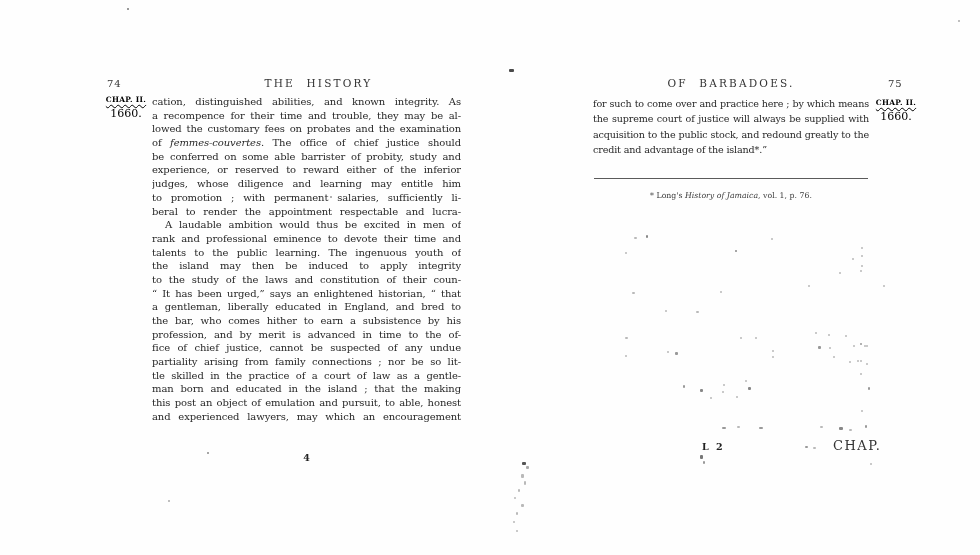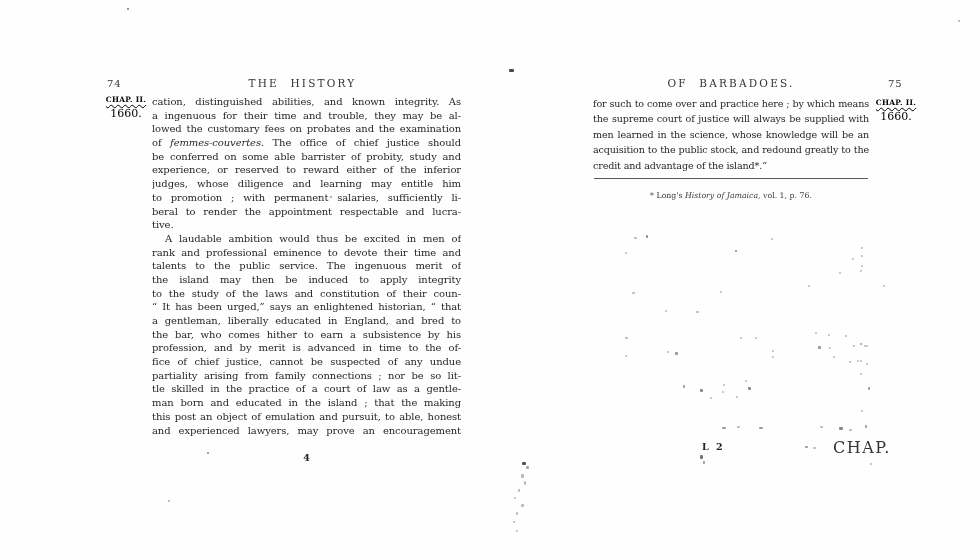--- a/index.html
+++ b/index.html
@@ -28,82 +28,80 @@
   .body-right .tline{line-height:15.45px;height:15.45px;}
   .tline.plain{text-align-last:left;}
   .tline.indent{text-indent:13px;}
   i{font-style:italic;}
   
   .footnote-rule{height:1px;background:#5a5a5a;}
   .footnote{font-size:7.8px;text-align:center;color:#3a3a3a;}
   
   .sig{font-size:9.5px;font-weight:bold;color:#222;}
   .sig-center{text-align:center;}
-  .catchword{font-size:16px;letter-spacing:1.5px;color:#333;}
+  .catchword{font-size:13px;letter-spacing:1.5px;color:#333;}
   .lsig{letter-spacing:2px;}
   .speck{position:absolute;border-radius:1px;}
 </style>
 </head>
 <body>
 
 <div class="canvas">
 
   <div>
     <span class="abs pagenum" style="left:107px;top:78px;"><span>74</span></span>
-    <div class="abs running-header" style="left:148px;top:77px;width:309px;"><span>THE HISTORY</span></div>
+    <div class="abs running-header" style="left:164px;top:77px;width:309px;"><span>THE HISTORY</span></div>
 
     <div class="abs marginnote" style="left:101px;top:95px;width:50px;">
       <span class="chap"><span>CHAP. II.</span></span>
       <span class="year"><span>1660.</span></span>
     </div>
 
     <div class="abs body body-left" style="left:152px;top:95px;width:309px;">
         <div class="tline"><span>cation, distinguished abilities, and known integrity. As</span></div>
-        <div class="tline"><span>a ingenuous for their time and trouble, they may be al-</span></div>
+        <div class="tline"><span>a recompence for their time and trouble, they may be al-</span></div>
         <div class="tline"><span>lowed the customary fees on probates and the examination</span></div>
         <div class="tline"><span>of </span><i>femmes-couvertes</i><span>. The office of chief justice should</span></div>
         <div class="tline"><span>be conferred on some able barrister of probity, study and</span></div>
         <div class="tline"><span>experience, or reserved to reward either of the inferior</span></div>
         <div class="tline"><span>judges, whose diligence and learning may entitle him</span></div>
         <div class="tline"><span>to promotion ; with permanent salaries, sufficiently li-</span></div>
         <div class="tline"><span>beral to render the appointment respectable and lucra-</span></div>
-        <div class="tline plain"><span>tive.</span></div>
         <div class="tline indent"><span>A laudable ambition would thus be excited in men of</span></div>
         <div class="tline"><span>rank and professional eminence to devote their time and</span></div>
-        <div class="tline"><span>talents to the public service. The ingenuous merit of</span></div>
+        <div class="tline"><span>talents to the public learning. The ingenuous youth of</span></div>
         <div class="tline"><span>the island may then be induced to apply integrity</span></div>
         <div class="tline"><span>to the study of the laws and constitution of their coun-</span></div>
         <div class="tline"><span>“ It has been urged,” says an enlightened historian, “ that</span></div>
         <div class="tline"><span>a gentleman, liberally educated in England, and bred to</span></div>
         <div class="tline"><span>the bar, who comes hither to earn a subsistence by his</span></div>
         <div class="tline"><span>profession, and by merit is advanced in time to the of-</span></div>
         <div class="tline"><span>fice of chief justice, cannot be suspected of any undue</span></div>
         <div class="tline"><span>partiality arising from family connections ; nor be so lit-</span></div>
         <div class="tline"><span>tle skilled in the practice of a court of law as a gentle-</span></div>
         <div class="tline"><span>man born and educated in the island ; that the making</span></div>
         <div class="tline"><span>this post an object of emulation and pursuit, to able, honest</span></div>
-        <div class="tline"><span>and experienced lawyers, may prove an encouragement</span></div>
+        <div class="tline"><span>and experienced lawyers, may which an encouragement</span></div>
       </div>
 
     <div class="abs sig sig-center" style="left:152px;top:452px;width:309px;"><span>4</span></div>
   </div>
 
   <div>
     <div class="abs running-header" style="left:593px;top:77px;width:276px;"><span>OF BARBADOES.</span></div>
     <span class="abs pagenum" style="left:888px;top:78px;"><span>75</span></span>
 
     <div class="abs marginnote" style="left:870px;top:98px;width:52px;">
       <span class="chap"><span>CHAP. II.</span></span>
       <span class="year"><span>1660.</span></span>
     </div>
 
     <div class="abs body body-right" style="left:593px;top:96px;width:276px;">
         <div class="tline"><span>for such to come over and practice here ; by which means</span></div>
         <div class="tline"><span>the supreme court of justice will always be supplied with</span></div>
-        <div class="tline"><span>men learned in the science, whose knowledge will be an</span></div>
         <div class="tline"><span>acquisition to the public stock, and redound greatly to the</span></div>
         <div class="tline plain"><span>credit and advantage of the island*.”</span></div>
       </div>
 
     <div class="abs footnote-rule" style="left:594px;top:178px;width:274px;"></div>
     <div class="abs footnote" style="left:593px;top:191px;width:276px;"><span>* Long's </span><i>History of Jamaica</i><span>, vol. 1, p. 76.</span></div>
 
     <div class="abs sig lsig" style="left:702px;top:441px;"><span>L 2</span></div>
     <div class="abs catchword" style="left:833px;top:438px;"><span>CHAP.</span></div>
   </div>

